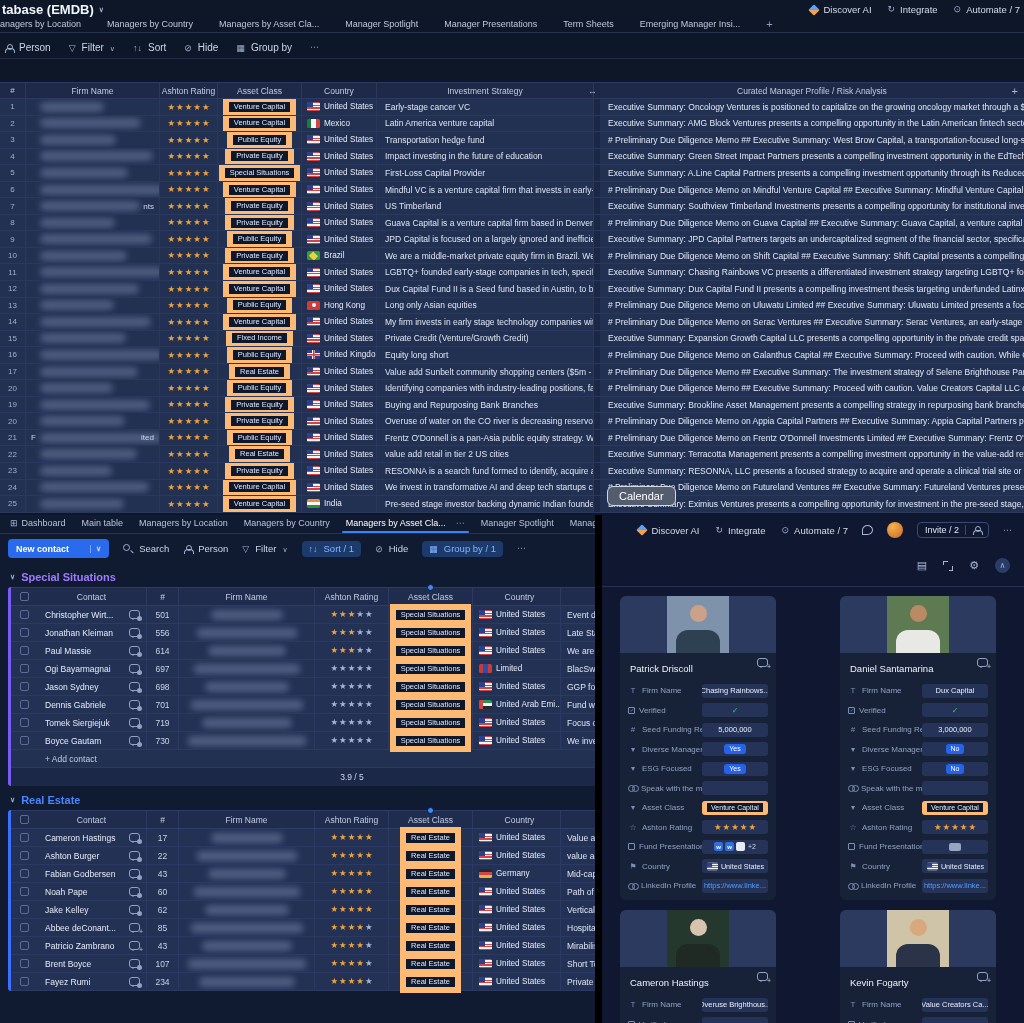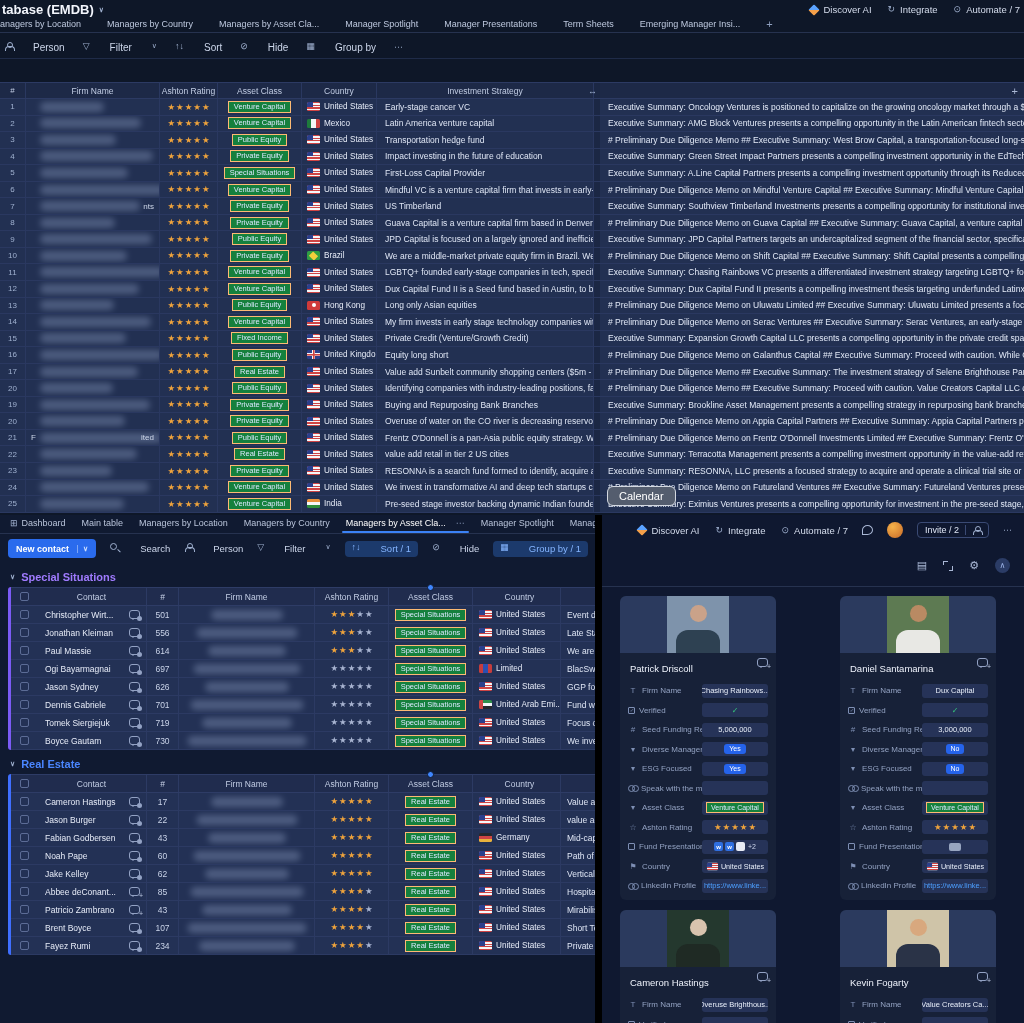--- a/index.html
+++ b/index.html
@@ -11,21 +11,21 @@
 #win-bl{left:0;top:515px;width:595px;height:508px;background:#101a31}
 #win-br{left:602px;top:515px;width:422px;height:508px;background:#0f1830}
 
 
 .caret{font-style:normal;font-size:7px;color:#9fb0cf}
 .gi{font-style:normal;font-size:9px;color:#9fb0cf;line-height:1}
 .actions{display:flex;gap:16px;align-items:center;font-size:9.5px;color:#d5dded;white-space:nowrap}
 .act{display:flex;gap:5px;align-items:center}
 .ic-sparkle{width:8px;height:8px;flex:none;border-radius:1px;transform:rotate(45deg);
   background:linear-gradient(135deg,#5aa2ff 0 50%,#f5a04a 50% 100%)}
-.pill{background:#15803d;border:1px solid #fdba74;color:#dce8ff;border-radius:0;
+.pill{background:#0f172a;border:6px solid #fdba74;color:#dce8ff;border-radius:0;
   padding:0 5px;font-size:7.5px;line-height:10px;white-space:nowrap}
 .st{font-size:9px;line-height:1}.st.f{color:#f0a43c}.st.e{color:#a9b5d2}
 .blob{position:absolute;top:50%;height:10px;margin-top:-5px;border-radius:5px;
   background:#93a4c8;opacity:.38;filter:blur(3px)}
 .cbx{width:9px;height:9px;border:1px solid #5c6c96;border-radius:2px;flex:none}
 .chat{position:relative;width:11px;height:9px;border:1px solid #93a2c4;border-radius:3px;flex:none}
 .chat::before{content:"";position:absolute;left:1px;bottom:-4px;border:2px solid transparent;border-top-color:#93a2c4}
 .chat.count::after{content:"";position:absolute;right:-3px;bottom:-3px;width:5px;height:5px;border-radius:50%;background:#93a2c4}
 .chat.add::after{content:"+";position:absolute;right:-4px;bottom:-4px;font-size:7px;color:#bac6e0}
 
@@ -60,21 +60,21 @@
   display:flex;align-items:center;justify-content:center;flex:none}
 
 
 #win-top .titlebar{display:flex;justify-content:space-between;align-items:center;height:17px;padding:2px 4px 0 2px}
 .wtitle{font-size:13px;font-weight:700;color:#f2f5fc;display:flex;gap:5px;align-items:center;white-space:nowrap}
 .tabs{display:flex;align-items:center;gap:26px;height:16px;border-bottom:1px solid #26324f;
   font-size:9px;color:#bec9df;white-space:nowrap;padding-bottom:2px}
 .tab.plus{color:#8fa0c0;font-size:11px}
 .toolbar{display:flex;align-items:center;gap:18px;height:23px;padding:0 4px;font-size:10px;
   color:#ccd6ea;border-bottom:1px solid #1f2b48;margin-top:3px}
-.tbtn{display:flex;align-items:flex-start;gap:20px;white-space:nowrap}
+.tbtn{display:flex;align-items:flex-end;gap:6px;white-space:nowrap}
 #top-thead{position:absolute;left:0;top:82px;width:1024px;height:17px;background:#1d2947;
   border-top:1px solid #2c3a63;border-bottom:1px solid #2c3a63;display:flex;align-items:center;
   font-size:8.5px;color:#c2cde4}
 #top-tbody{position:absolute;left:0;top:99px;width:1024px}
 .trow{display:flex;align-items:center;height:16.56px;background:#223052;border-bottom:1px solid #2a3860;font-size:8.5px}
 .c{height:100%;display:flex;align-items:center;border-right:1px solid #2a3860;overflow:hidden}
 .c-num{width:26px;justify-content:center;color:#9fb0cf;font-size:8px}
 .c-firm{width:134px;position:relative;justify-content:center}
 .c-stars{width:58px;justify-content:center;gap:1px}
 .c-asset{width:84px;justify-content:center}
@@ -92,21 +92,21 @@
 
 #win-bl .bl-titlebar{height:24px;padding:5px 10px 0}
 .bl-title{font-size:14.5px;font-weight:700;color:#f4f7fd;display:flex;gap:6px;align-items:center}
 #bl-tabs{display:flex;gap:16px;align-items:flex-end;height:19px;padding:0 10px;border-bottom:1px solid #26324f;
   font-size:9px;color:#b9c4da;white-space:nowrap}
 .bl-tab{padding-bottom:5px;position:relative;display:flex;gap:4px;align-items:center;flex:none}
 .bl-tab.active{color:#fff}
 .bl-tab.active::after{content:"";position:absolute;left:-4px;right:-4px;bottom:0;height:2px;background:#3b82f6;border-radius:2px}
 .bl-tab .more{color:#8fa0c0;margin-left:6px}
 #bl-toolbar{display:flex;align-items:center;gap:14px;height:29px;padding:0 8px;font-size:9.5px;color:#ccd6ea}
-.btn-new{background:#2a6bed;color:#fff;border-radius:4px;height:19px;display:flex;align-items:center;gap:8px;
+.btn-new{background:#2a6bed;color:#fff;border-radius:4px;height:19px;display:flex;align-items:center;gap:21px;
   padding:0 8px;font-size:9px;font-weight:700;white-space:nowrap}
 .btn-new .caret{color:#cfe0ff;border-left:1px solid rgba(255,255,255,.4);padding-left:5px}
 .chip{background:#1c3a6c;color:#85b5ff;border-radius:4px;padding:2.5px 7px}
 .chip .gi{color:#85b5ff}
 .grp-head{display:flex;align-items:center;gap:6px;font-size:11px;font-weight:700;padding:8px 0 4px 10px}
 .grp{position:relative;margin-left:8px;border-left:3px solid #7b5bf5;border-radius:3px 0 0 3px}
 .bhead{display:flex;height:19px;background:#202c4e;border-top:1px solid #2e3c66;border-bottom:1px solid #2e3c66;
   font-size:8.5px;color:#c2cde4;align-items:center}
 .brow{display:flex;height:18px;background:#233155;border-bottom:1px solid #2c3a63;font-size:8.5px;align-items:center}
 .bc{height:100%;display:flex;align-items:center;border-right:1px solid #2c3a63;overflow:hidden}
@@ -239,20 +239,21 @@
         </span>
       </div>
     <div id="top-thead">
         <div class="c c-num th">#</div>
         <div class="c c-firm th">Firm Name</div>
         <div class="c c-stars th">Ashton Rating</div>
         <div class="c c-asset th">Asset Class</div>
         <div class="c c-country th">Country</div>
         <div class="c c-strat th">Investment Strategy</div>
         <div class="c c-gap"></div>
+        <div class="c c-prof th">Curated Manager Profile / Risk Analysis</div>
         <span class="resize-ic">↔</span>
         <span class="addcol-ic">+</span>
       </div>
     <div id="top-tbody">
         <div class="trow">
           <div class="c c-num">1</div>
           <div class="c c-firm">
             <span class="blob" style="width: 64px; left: 14px;"></span>
           </div>
           <div class="c c-stars">
@@ -1084,21 +1085,21 @@
             <div class="bc bc-strat">BlacSwan</div>
           </div>
           <div class="brow">
             <div class="bc bc-check">
               <span class="cbx"></span>
             </div>
             <div class="bc bc-contact">Jason Sydney</div>
             <div class="bc bc-chat">
               <span class="chat count"></span>
             </div>
-            <div class="bc bc-num">626</div>
+            <div class="bc bc-num">698</div>
             <div class="bc bc-firm">
               <span class="blob" style="width: 84px; left: 50%; transform: translateX(-50%);"></span>
             </div>
             <div class="bc bc-stars">
               <span style="display: flex; gap: 1px;">
                 <span class="st e" style="font-size: 8.5px;">★</span>
                 <span class="st e" style="font-size: 8.5px;">★</span>
                 <span class="st e" style="font-size: 8.5px;">★</span>
                 <span class="st e" style="font-size: 8.5px;">★</span>
                 <span class="st e" style="font-size: 8.5px;">★</span>
@@ -1195,20 +1196,24 @@
               </span>
             </div>
             <div class="bc bc-asset">
               <span class="pill">Special Situations</span>
             </div>
             <div class="bc bc-country">
               <span class="fl us"></span>
               <b>United States</b>
             </div>
             <div class="bc bc-strat">We invest</div>
+          </div>
+          <div class="addrow">+ Add contact</div>
+          <div class="sumrow">
+            <span>3.9 / 5</span>
           </div>
         </div>
         <div class="grp-head" style="color: rgb(74, 134, 255);">
           <span class="gcaret caret">∨</span>
           <span>Real Estate</span>
         </div>
         <div class="grp" style="border-left-color: rgb(63, 111, 255);">
           <div class="bhead">
             <div class="bc bc-check">
               <span class="cbx"></span>
@@ -1252,21 +1257,21 @@
             <div class="bc bc-country">
               <span class="fl us"></span>
               <b>United States</b>
             </div>
             <div class="bc bc-strat">Value add</div>
           </div>
           <div class="brow">
             <div class="bc bc-check">
               <span class="cbx"></span>
             </div>
-            <div class="bc bc-contact">Jason Burger</div>
+            <div class="bc bc-contact">Ashton Burger</div>
             <div class="bc bc-chat">
               <span class="chat count"></span>
             </div>
             <div class="bc bc-num">22</div>
             <div class="bc bc-firm">
               <span class="blob" style="width: 101px; left: 50%; transform: translateX(-50%);"></span>
             </div>
             <div class="bc bc-stars">
               <span style="display: flex; gap: 1px;">
                 <span class="st f" style="font-size: 8.5px;">★</span>

